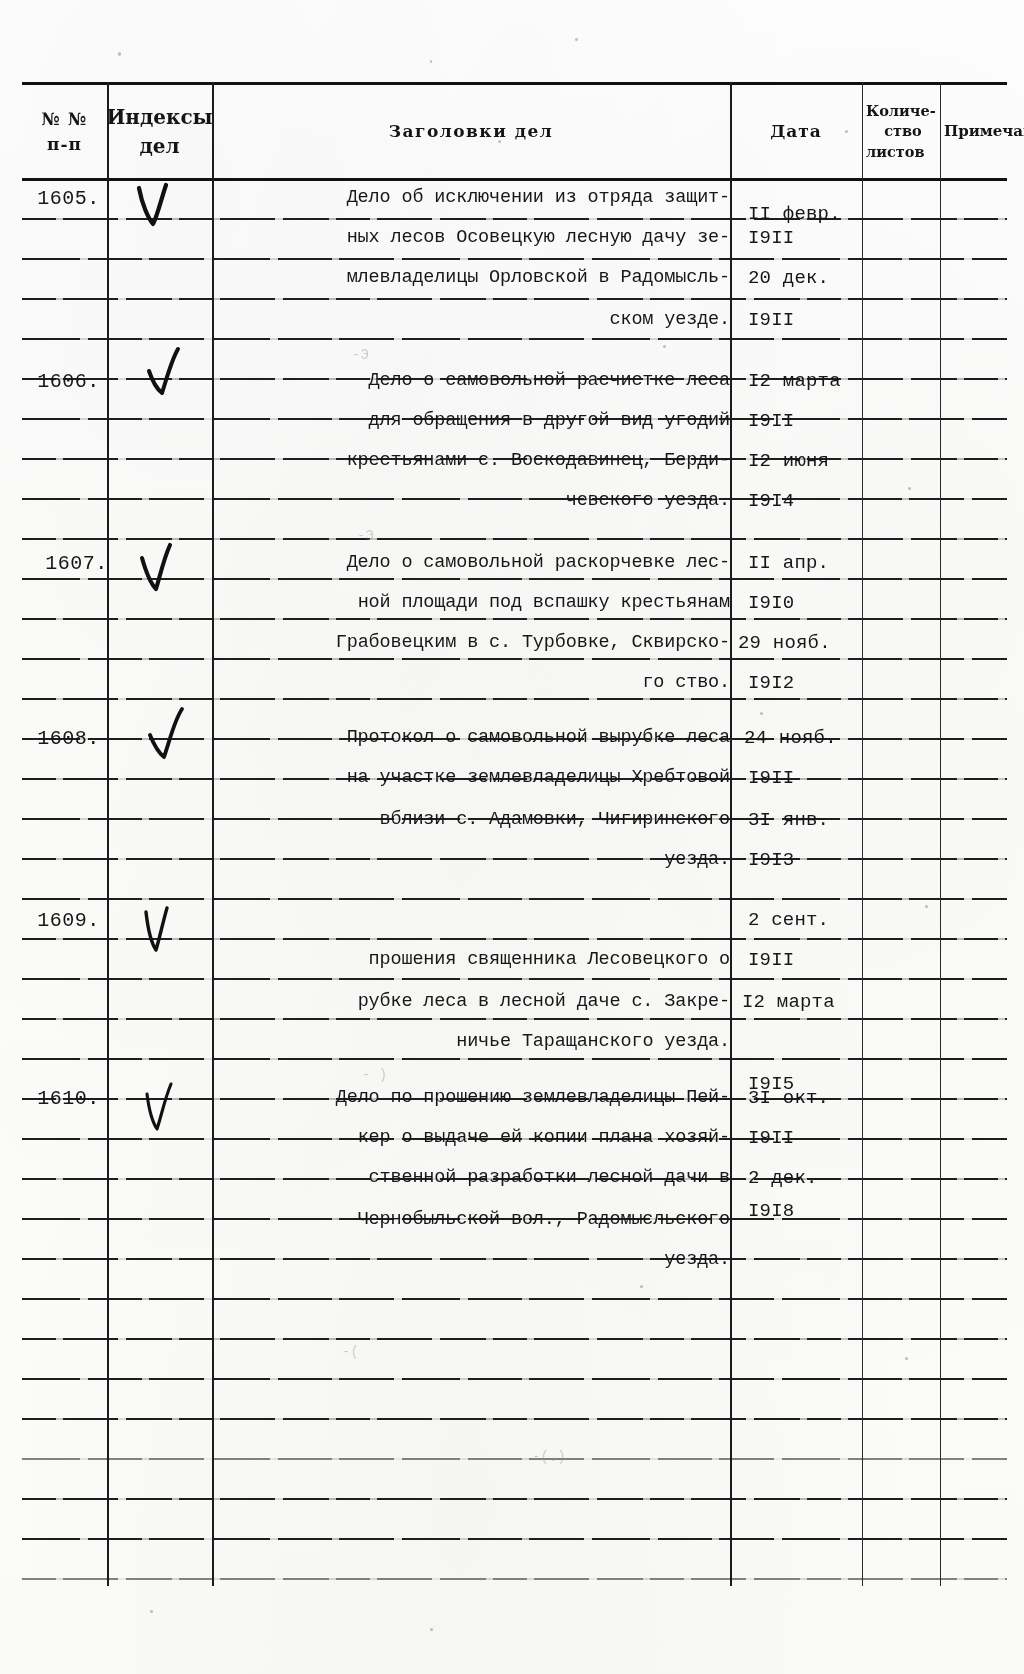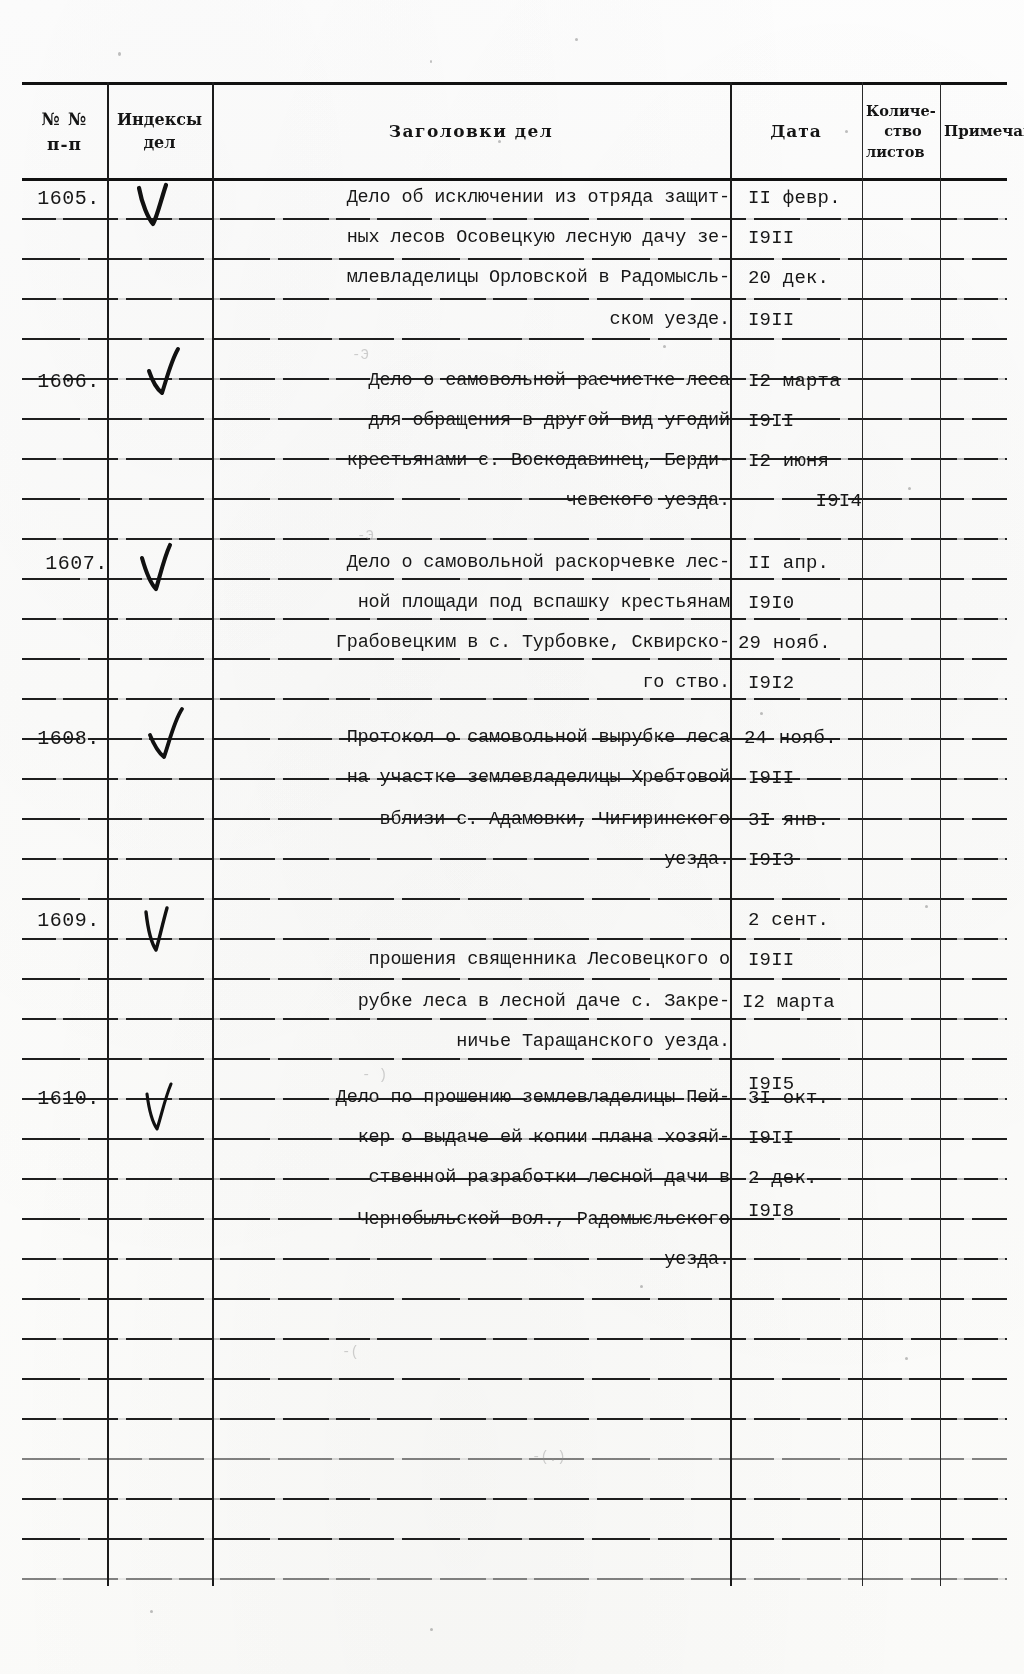--- a/index.html
+++ b/index.html
@@ -106,21 +106,21 @@
     font-weight: 700;
     color: #151515;
     line-height: 1.42;
     text-align: center;
   }
   .hcell .l1 { display: block; }
   .hcell .l2 { display: block; }
   .hcell .l3 { display: block; }
 
   #h-num    { left: 0px;   width: 85px;  font-size: 17px; letter-spacing: 1px; }
-  #h-index  { left: 85px;  width: 105px; font-size: 16px; }
+  #h-index  { left: 85px;  width: 105px; font-size: 20px; }
   #h-title  { left: 190px; width: 518px; font-size: 17px; letter-spacing: 1.5px; }
   #h-date   { left: 708px; width: 132px; font-size: 17px; letter-spacing: 1px; }
   #h-sheets { left: 840px; width: 78px;  font-size: 14.5px; align-items: flex-start; padding-left: 4px; box-sizing: border-box; }
   #h-notes  { left: 918px; width: 90px;  font-size: 15px; align-items: flex-start; padding-left: 4px; box-sizing: border-box; }
 
   #h-sheets .l1 { text-align: left; }
   #h-sheets .l2 { text-align: center; width: 100%; }
   #h-sheets .l3 { text-align: left; }
 
   
@@ -270,39 +270,39 @@
     <div class="cell-text num-text" style="top:105px;">1605.</div>
     <div class="checkmark" style="left:110px; top:98px;">
       <svg viewBox="0 0 46 54">
           <path d="M7 8 C10 24, 16 38, 21 44 C25 37, 29 20, 34 5" fill="none" stroke="#111" stroke-width="4.2" stroke-linecap="round" stroke-linejoin="round"></path>
         </svg>
     </div>
     <div class="cell-text title-text" style="top:105px;">Дело об исключении из отряда защит-</div>
     <div class="cell-text title-text" style="top:145px;">ных лесов Осовецкую лесную дачу зе-</div>
     <div class="cell-text title-text" style="top:185px;">млевладелицы Орловской в Радомысль-</div>
     <div class="cell-text title-text" style="top:227px;">ском уезде.</div>
-    <div class="cell-text date-text" style="top:105px;">II февр.</div>
+    <div class="cell-text date-text" style="top:121px;">II февр.</div>
     <div class="cell-text date-text" style="top:145px;">I9II</div>
     <div class="cell-text date-text" style="top:185px;">20 дек.</div>
     <div class="cell-text date-text" style="top:227px;">I9II</div>
 
     <div class="cell-text num-text" style="top:288px;">1606.</div>
     <div class="checkmark" style="left:118px; top:263px;">
       <svg viewBox="0 0 46 54">
           <path d="M9 26 C12 35, 17 44, 22 48 C26 36, 31 16, 38 4" fill="none" stroke="#111" stroke-width="4" stroke-linecap="round" stroke-linejoin="round"></path>
         </svg>
     </div>
     <div class="cell-text title-text" style="top:288px;">Дело о самовольной расчистке леса</div>
     <div class="cell-text title-text" style="top:328px;">для обращения в другой вид угодий</div>
     <div class="cell-text title-text" style="top:368px;">крестьянами с. Воскодавинец, Берди-</div>
     <div class="cell-text title-text" style="top:408px;">чевского уезда.</div>
     <div class="cell-text date-text" style="top:288px;">I2 марта</div>
     <div class="cell-text date-text" style="top:328px;">I9II</div>
     <div class="cell-text date-text" style="top:368px;">I2 июня</div>
-    <div class="cell-text date-text" style="top:408px;text-align:right;">I9I4</div>
+    <div class="cell-text date-text" style="top:408px;">I9I4</div>
 
     <div class="cell-text num-text" style="top:470px;margin-left:8px;">1607.</div>
     <div class="checkmark" style="left:112px; top:460px;">
       <svg viewBox="0 0 46 54">
           <path d="M8 16 C12 30, 17 42, 22 47 C26 34, 30 16, 36 3" fill="none" stroke="#111" stroke-width="4.1" stroke-linecap="round" stroke-linejoin="round"></path>
         </svg>
     </div>
     <div class="cell-text title-text" style="top:470px;">Дело о самовольной раскорчевке лес-</div>
     <div class="cell-text title-text" style="top:510px;">ной площади под вспашку крестьянам</div>
     <div class="cell-text title-text" style="top:550px;">Грабовецким в с. Турбовке, Сквирско-</div>

